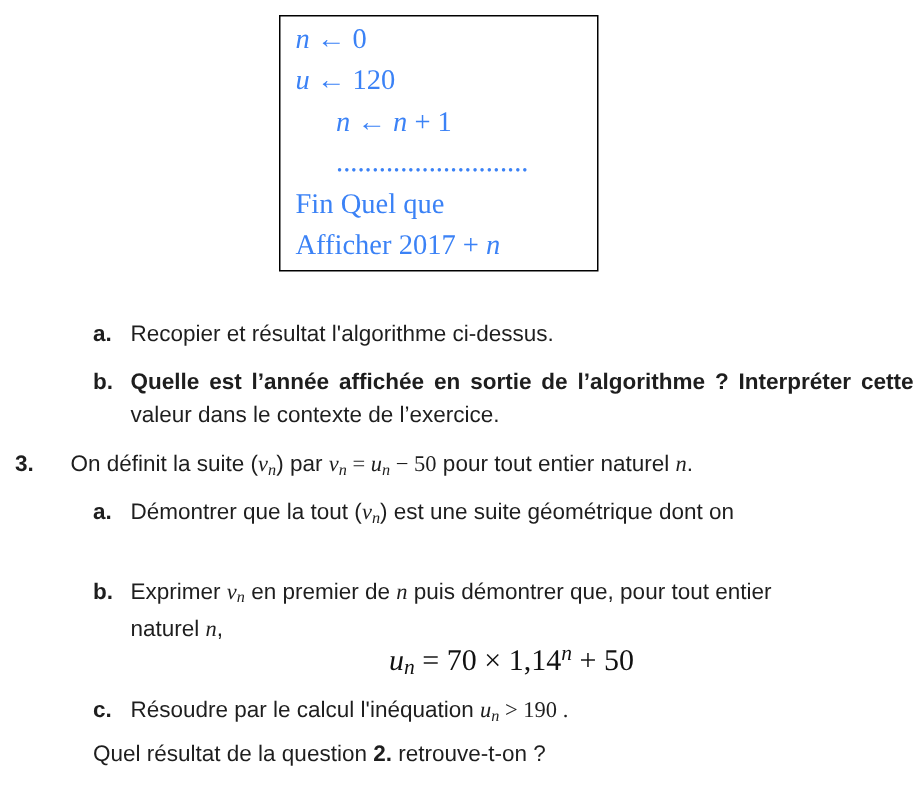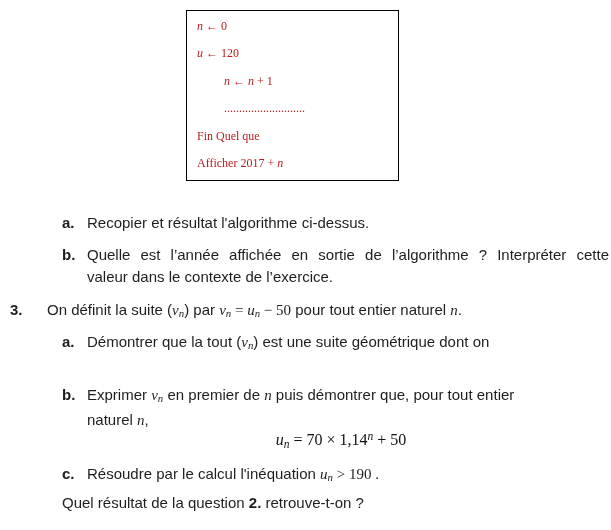--- a/index.html
+++ b/index.html
@@ -16,22 +16,22 @@
 
   
   .algo-box {
     position: absolute;
     left: 186px;
     top: 10px;
     width: 201px;
     border: 1.5px solid #000;
     padding: 2px 0 3px 10px;
     font-family: "Liberation Serif", serif;
-    font-size: 12px;
-    color: #b91c1c;
+    font-size: 19px;
+    color: #3b82f6;
     background: #fff;
   }
   .algo-line { line-height: 27.4px; white-space: pre; }
   .algo-line.indent { padding-left: 27px; }
 
   
   .item { position: absolute; left: 0; width: 611px; }
   .item .lbl {
     position: absolute;
     left: 62px;
@@ -40,31 +40,31 @@
   }
   .item .lbl.num { left: 10px; }
   .item .txt {
     position: absolute;
     left: 87px;
     width: 522px;
   }
   .item .txt.wide { left: 47px; width: 574px; }
   .item .txt.noLabel { left: 62px; width: 540px; }
   .line { line-height: 22px; }
-  .line.just { text-align: justify; text-align-last: justify; }
+  .line.just { text-align: justify; text-align-last: justify; font-weight: bold; }
 
   
   .formula {
     position: absolute;
     left: 71px;
     top: 425px;
     width: 540px;
     text-align: center;
     font-family: "Liberation Serif", serif;
-    font-size: 16px;
+    font-size: 20px;
     color: #111;
     line-height: 22px;
   }
 
   
   .m  { font-family: "Liberation Serif", serif; }
   .mi { font-family: "Liberation Serif", serif; font-style: italic; }
   .sub { font-size: 0.72em; vertical-align: -0.22em; }
   .sup { font-size: 0.72em; vertical-align: 0.45em; }
   .b  { font-weight: bold; }

